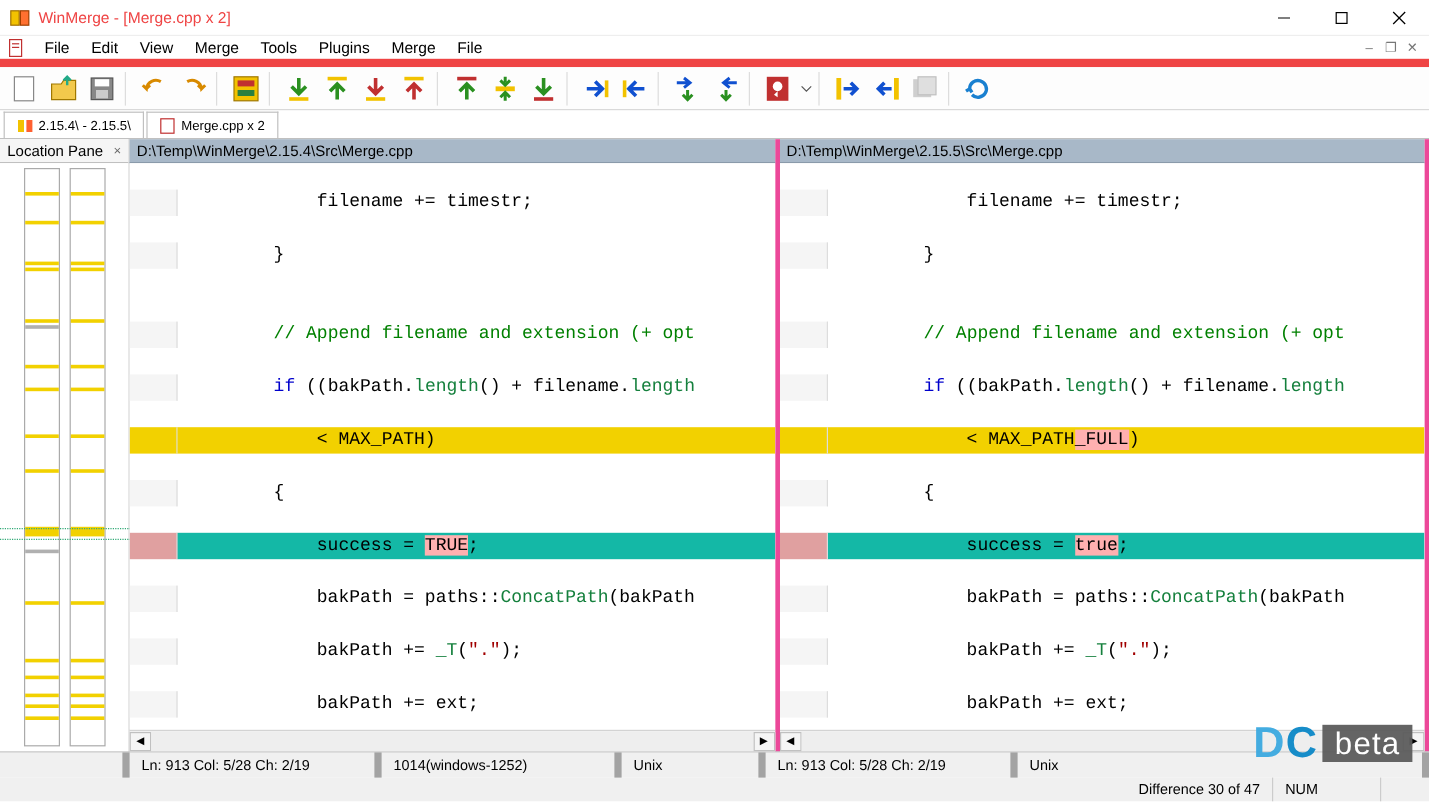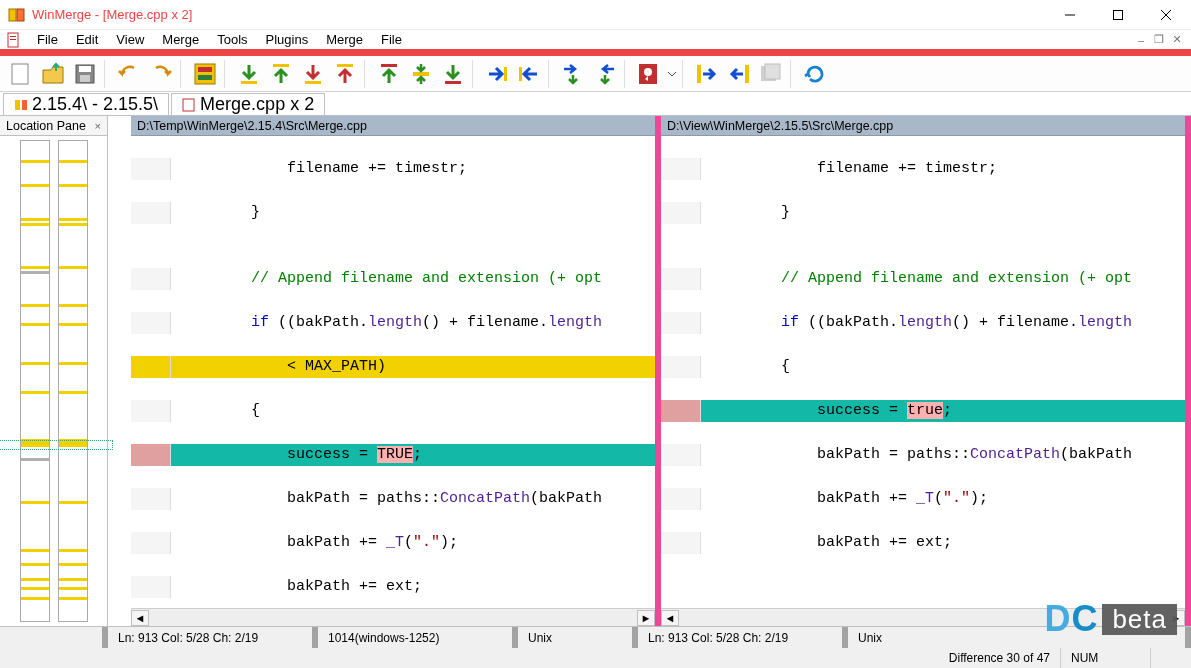--- a/index.html
+++ b/index.html
@@ -11,48 +11,48 @@
 .win-btn { width: 34px; height: 22px; display: flex; align-items: center; justify-content: center; font-size: 14px; }
 .menubar { height: 26px; display: flex; align-items: center; padding: 0 6px; background: #fff; border-bottom: 7px solid #ef4444; }
 .menubar .doc-icon { width: 16px; height: 16px; margin-right: 6px; }
 .menubar .menu-item { padding: 3px 9px; font-size: 13px; color: #000; }
 .menubar .spacer { flex: 1; }
 .menubar .mdi-btn { width: 16px; height: 16px; margin-left: 2px; display:flex; align-items:center; justify-content:center; font-size:11px; color:#777;}
 .toolbar { height: 36px; display: flex; align-items: center; padding: 2px 6px; gap: 2px; background: #fdfdfd; border-bottom: 1px solid #d0d0d0; }
 .toolbar .tbtn { width: 30px; height: 30px; display: flex; align-items: center; justify-content: center; }
 .toolbar .sep { width: 6px; height: 28px; border-left: 1px solid #ddd; margin: 0 2px; }
 .tabbar { height: 24px; display: flex; align-items: flex-end; background: #fff; border-bottom: 1px solid #c0c0c0; padding-left: 3px; }
-.tab { display: flex; align-items: center; padding: 3px 10px; font-size: 18px; border: 1px solid #c0c0c0; border-bottom: none; margin-right: 2px; background: #fff; height: 22px; }
+.tab { display: flex; align-items: center; padding: 3px 10px; font-size: 11px; border: 1px solid #c0c0c0; border-bottom: none; margin-right: 2px; background: #fff; height: 22px; }
 .tab .tab-icon { width: 14px; height: 14px; margin-right: 4px; }
-.main { display: flex; height: calc(668px - 30px - 26px - 36px - 24px - 22px - 20px); gap: 23px; }
+.main { display: flex; height: calc(668px - 30px - 26px - 36px - 24px - 22px - 20px); }
 .location-pane { width: 108px; border-right: 1px solid #c0c0c0; display: flex; flex-direction: column; }
 .location-pane .lp-header { height: 20px; padding: 2px 6px; font-size: 12.5px; display: flex; align-items: center; justify-content: space-between; border-bottom: 1px solid #c0c0c0; background: #f5f5f5; }
 .location-pane .lp-body { flex: 1; position: relative; background: #fff; display: flex; justify-content: center; gap: 8px; padding: 4px 0; }
 .lp-bar { width: 30px; height: 100%; border: 1px solid #aaa; position: relative; background: #fff; }
 .lp-mark { position: absolute; left: 0; right: 0; height: 3px; }
 .lp-mark.y { background: #f2d100; }
 .lp-mark.g { background: #b0b0b0; }
 .lp-indicator { position: absolute; left: -6px; right: -6px; height: 10px; border: 1px dotted #3a7; pointer-events: none; }
 .compare-area { flex: 1; display: flex; }
-.pane { flex: 1; display: flex; flex-direction: column; border-right: 6px solid #ec4899; min-width: 0; }
+.pane { flex: 1; display: flex; flex-direction: column; border-right: 4px solid #ec4899; min-width: 0; }
 .pane-header { height: 20px; background: #a8b8c8; color: #000; font-size: 12.5px; padding: 2px 6px; display: flex; align-items: center; border-bottom: 1px solid #8a9aaa; }
 .pane-content { flex: 1; font-family: Consolas, "Courier New", monospace; font-size: 15px; line-height: 22px; background: #fff; overflow: hidden; position: relative; white-space: pre; }
 .code-line { display: flex; }
 .gutter { width: 40px; flex-shrink: 0; background: #f5f5f5; border-right: 1px solid #ddd; }
 .gutter.hl { background: #e0a0a0; }
 .gutter.hy { background: #f2d100; }
 .gutter.hg { background: #b0b0b0; }
 .line-text { flex: 1; padding-left: 8px; }
 .bg-yellow { background: #f2d100; }
 .bg-pink { background: #14b8a6; }
 .bg-gray { background: #b0b0b0; }
 .tk-comment { color: #008000; }
 .tk-keyword { color: #0000cc; }
 .tk-string { color: #a00000; }
-.tk-ident { color: #4c1d95; }
+.tk-ident { color: #15803d; }
 .tk-word-diff { background: #ffb0b0; }
 .hscroll { height: 18px; background: #f0f0f0; border-top: 1px solid #ccc; display: flex; align-items: center; }
 .hscroll .arr { width: 18px; height: 16px; display: flex; align-items: center; justify-content: center; font-size: 11px; border: 1px solid #c0c0c0; background: #f5f5f5; }
 .hscroll .track { flex: 1; height: 16px; background: #eee; }
 .statusbar { height: 22px; background: #f0f0f0; border-top: 1px solid #c0c0c0; display: flex; align-items: center; font-size: 12px; }
 .statusbar .cell { padding: 0 10px; border-right: 6px solid #a3a3a3; height: 100%; display: flex; align-items: center; }
 .statusbar2 { height: 20px; background: #f0f0f0; display: flex; align-items: center; font-size: 12px; justify-content: flex-end; padding-right: 40px; }
 .statusbar2 .cell { padding: 0 10px; border-right: 1px solid #ccc; height: 100%; display: flex; align-items: center; }
 .watermark { position: absolute; right: 14px; bottom: 28px; font-size: 36px; font-weight: 700; font-family: Arial, sans-serif; letter-spacing: 1px; color: #3ba9e0; display: flex; align-items: center; pointer-events: none; opacity: 0.95; }
 .watermark .d { color: #3ba9e0; }
@@ -362,28 +362,29 @@
       </div>
       <div class="hscroll">
           <div class="arr">◄</div>
           <div class="track"></div>
           <div class="arr">►</div>
         </div>
     </div>
 
     <div class="pane">
       <div class="pane-header">
-        <span>D:\View\WinMerge\2.15.5\Src\Merge.cpp</span>
+        <span>D:\Temp\WinMerge\2.15.5\Src\Merge.cpp</span>
       </div>
       <div class="pane-content">
 <div class="code-line"><div class="gutter"></div><div class="line-text">            filename += timestr;</div></div>
 <div class="code-line"><div class="gutter"></div><div class="line-text">        }</div></div>
 <div class="code-line"><div class="gutter"></div><div class="line-text"></div></div>
 <div class="code-line"><div class="gutter"></div><div class="line-text"><span>        </span><span class="tk-comment">// Append filename and extension (+ opt</span></div></div>
 <div class="code-line"><div class="gutter"></div><div class="line-text"><span>        </span><span class="tk-keyword">if</span><span> ((bakPath.</span><span class="tk-ident">length</span><span>() + filename.</span><span class="tk-ident">length</span></div></div>
+<div class="code-line"><div class="gutter hy"></div><div class="line-text bg-yellow"><span>            &lt; </span><span>MAX_PATH</span><span class="tk-word-diff">_FULL</span><span>)</span></div></div>
 <div class="code-line"><div class="gutter"></div><div class="line-text">        {</div></div>
 <div class="code-line"><div class="gutter hl"></div><div class="line-text bg-pink"><span>            success = </span><span class="tk-word-diff">true</span><span>;</span></div></div>
 <div class="code-line"><div class="gutter"></div><div class="line-text"><span>            bakPath = paths::</span><span class="tk-ident">ConcatPath</span><span>(bakPath</span></div></div>
 <div class="code-line"><div class="gutter"></div><div class="line-text"><span>            bakPath += </span><span class="tk-ident">_T</span><span>(</span><span class="tk-string">"."</span><span>);</span></div></div>
 <div class="code-line"><div class="gutter"></div><div class="line-text">            bakPath += ext;</div></div>
 
 <div class="code-line"><div class="gutter"></div><div class="line-text"></div></div>
 
 
 

